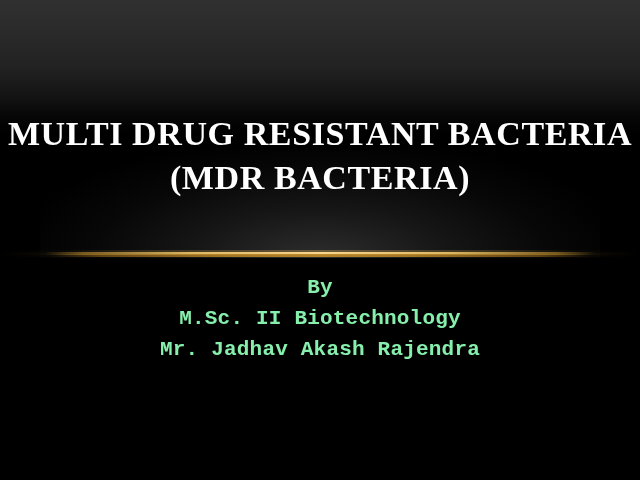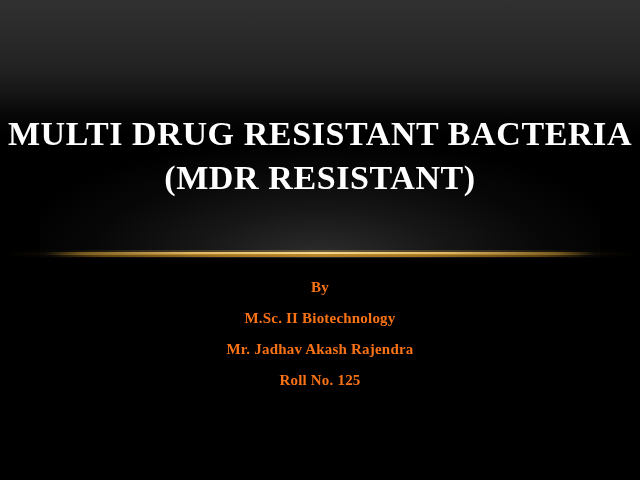--- a/index.html
+++ b/index.html
@@ -129,48 +129,47 @@
 
   
   .subtitle-block {
     position: absolute;
     left: 0;
     top: 272px;
     width: 640px;
     text-align: center;
   }
   .subtitle-line {
-    font-family: Liberation Serif, serif;
+    font-family: Liberation Mono, monospace;
     font-weight: bold;
-    font-size: 15px;
+    font-size: 21px;
     line-height: 31px;
-    color: #f97316;
+    color: #86efac;
     letter-spacing: 0.2px;
     white-space: nowrap;
   }
 </style>
 </head>
 <body>
 
 <div class="slide">
 
   <div class="bg-gradient"></div>
   <div class="glow"></div>
 
   <div class="title-block">
     <div class="title-line">MULTI DRUG RESISTANT BACTERIA</div>
-    <div class="title-line">(MDR RESISTANT)</div>
+    <div class="title-line">(MDR BACTERIA)</div>
   </div>
 
   <div class="divider">
     <div class="rule-top"></div>
     <div class="rule-core"></div>
     <div class="rule-under"></div>
   </div>
 
   <div class="subtitle-block">
     <div class="subtitle-line">By</div>
     <div class="subtitle-line">M.Sc. II Biotechnology</div>
     <div class="subtitle-line">Mr. Jadhav Akash Rajendra</div>
-    <div class="subtitle-line">Roll No. 125</div>
   </div>
 
 </div>
 
 </body></html>

